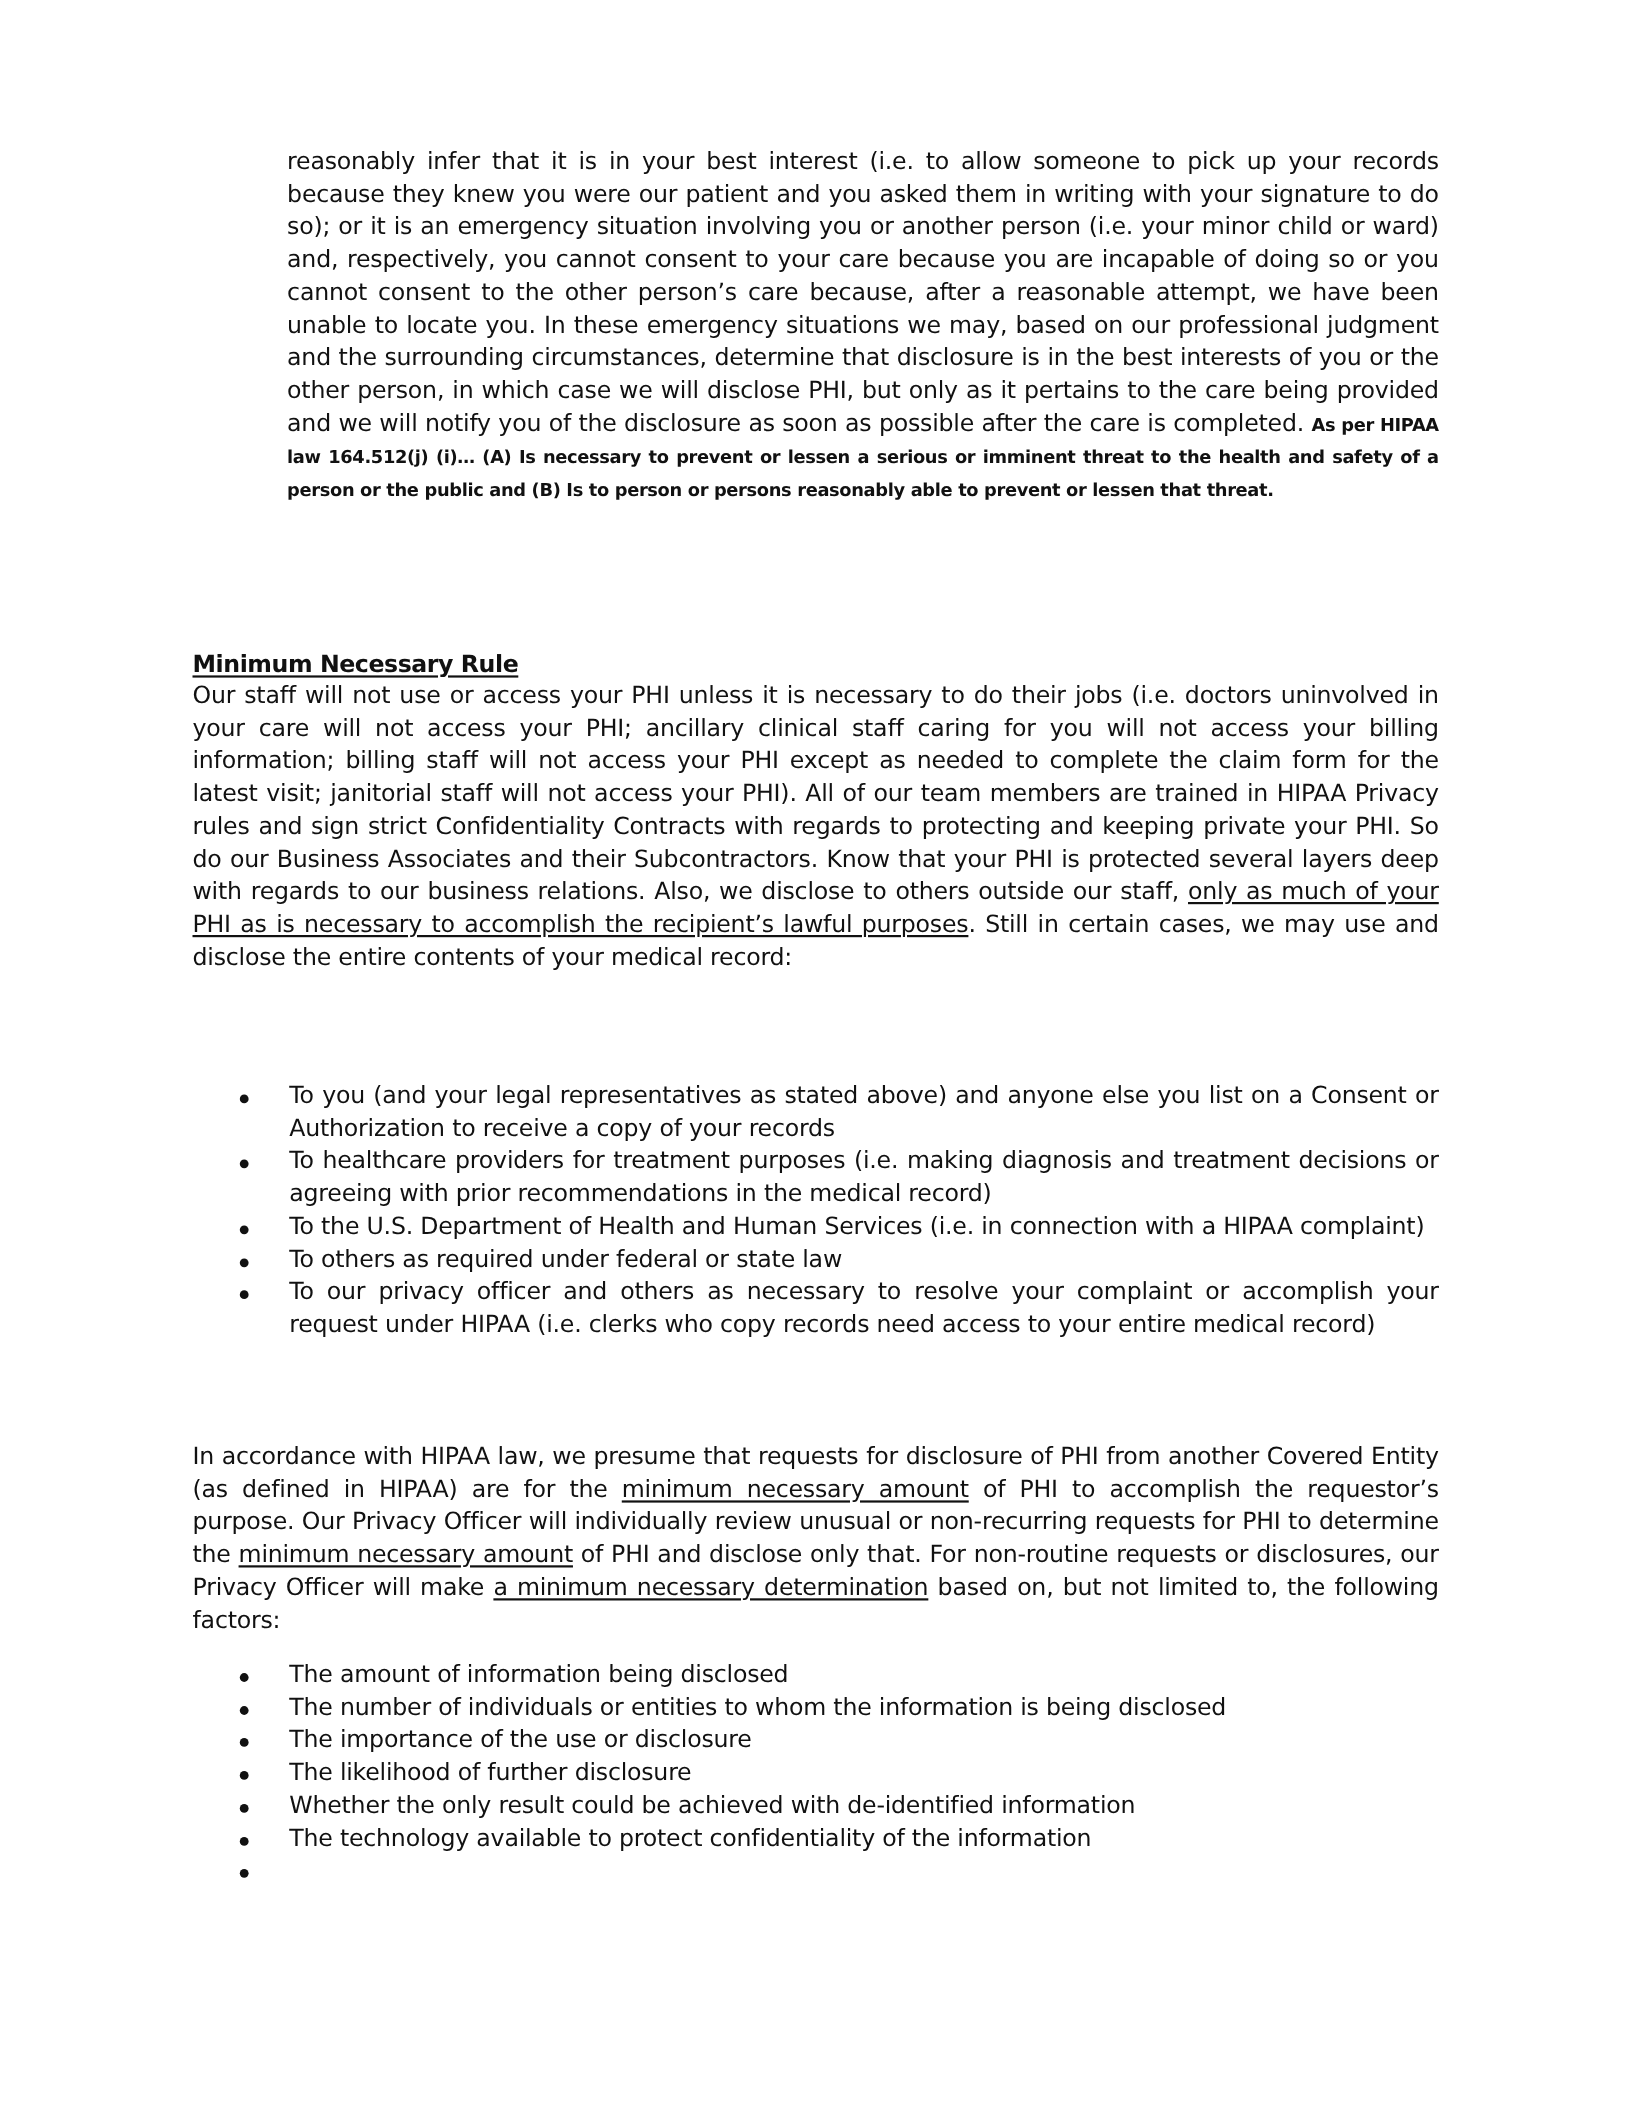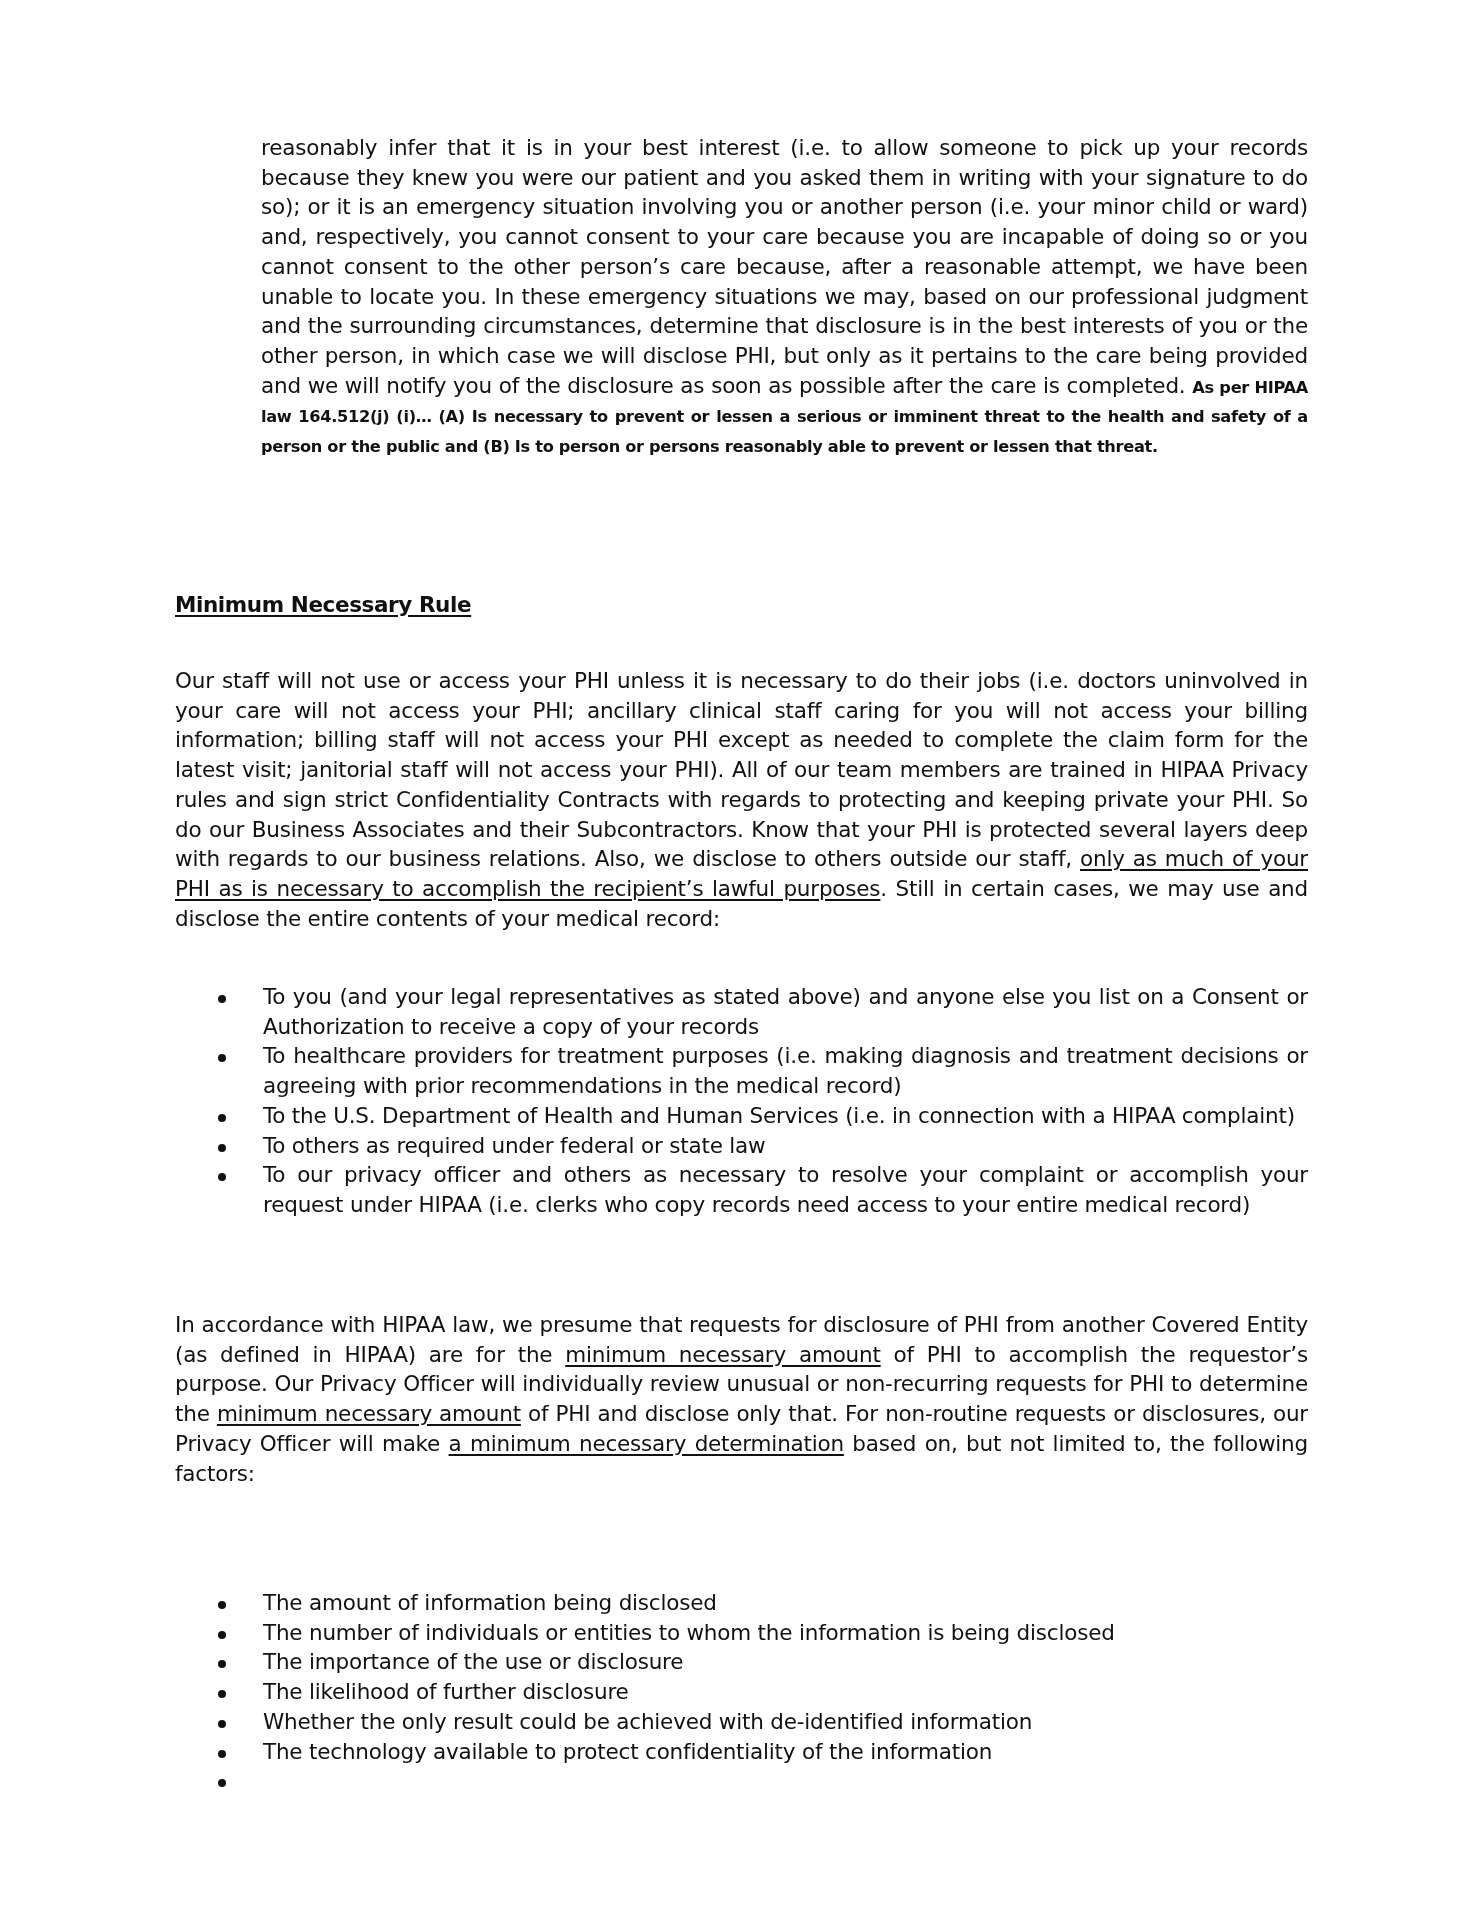--- a/index.html
+++ b/index.html
@@ -3,27 +3,27 @@
 <meta charset="utf-8">
 <style>
   html, body { margin: 0; padding: 0; background: #ffffff; }
   body { width: 1484px; height: 1920px; position: relative; overflow: hidden; color: #111111; }
   .page { position: absolute; left: 0; top: 0; width: 1352px; height: 1920px; background: #ffffff; }
   .txt { font-family: "DejaVu Sans", sans-serif; font-size: 21.5px; line-height: 29.7px; letter-spacing: -0.2px; text-align: justify; }
   .block1 { position: absolute; left: 261px; width: 1047px; top: 133px; }
   .legal { font-family: "DejaVu Sans", sans-serif; font-weight: bold; font-size: 16.2px; line-height: 25px; letter-spacing: -0.3px; }
   .heading { position: absolute; left: 175px; top: 592px; font-family: "DejaVu Sans", sans-serif; font-weight: bold; font-size: 21.5px; letter-spacing: -0.4px; text-decoration: underline; text-underline-offset: 3px; }
   .para { position: absolute; left: 175px; width: 1133px; }
-  .p1 { top: 666px; }
+  .p1 { top: 618px; }
   .p2 { top: 1310px; }
   ul.bl { position: absolute; left: 175px; width: 1133px; margin: 0; padding: 0; list-style: none; }
   ul.bl li { position: relative; padding-left: 88px; }
   ul.bl li .dot { position: absolute; left: 43px; top: 13px; width: 8px; height: 8px; border-radius: 50%; background: #111111; }
   .l1 { top: 982px; }
-  .l2 { top: 1588px; }
+  .l2 { top: 1508px; }
   .u { text-decoration: underline; text-underline-offset: 3px; }
   .last-line { text-align-last: justify; }
 </style>
 </head>
 <body>
 
 <div class="page">
 
   <div class="txt block1">
     <span>reasonably infer that it is in your best interest (i.e. to allow someone to pick up your records because they knew you were our patient and you asked them in writing with your signature to do so); or it is an emergency situation involving you or another person (i.e. your minor child or ward) and, respectively, you cannot consent to your care because you are incapable of doing so or you cannot consent to the other person’s care because, after a reasonable attempt, we have been unable to locate you.  In these emergency situations we may, based on our professional judgment and the surrounding circumstances, determine that disclosure is in the best interests of you or the other person, in which case we will disclose PHI, but only as it pertains to the care being provided and we will notify you of the disclosure as soon as possible after the care is completed.</span>

